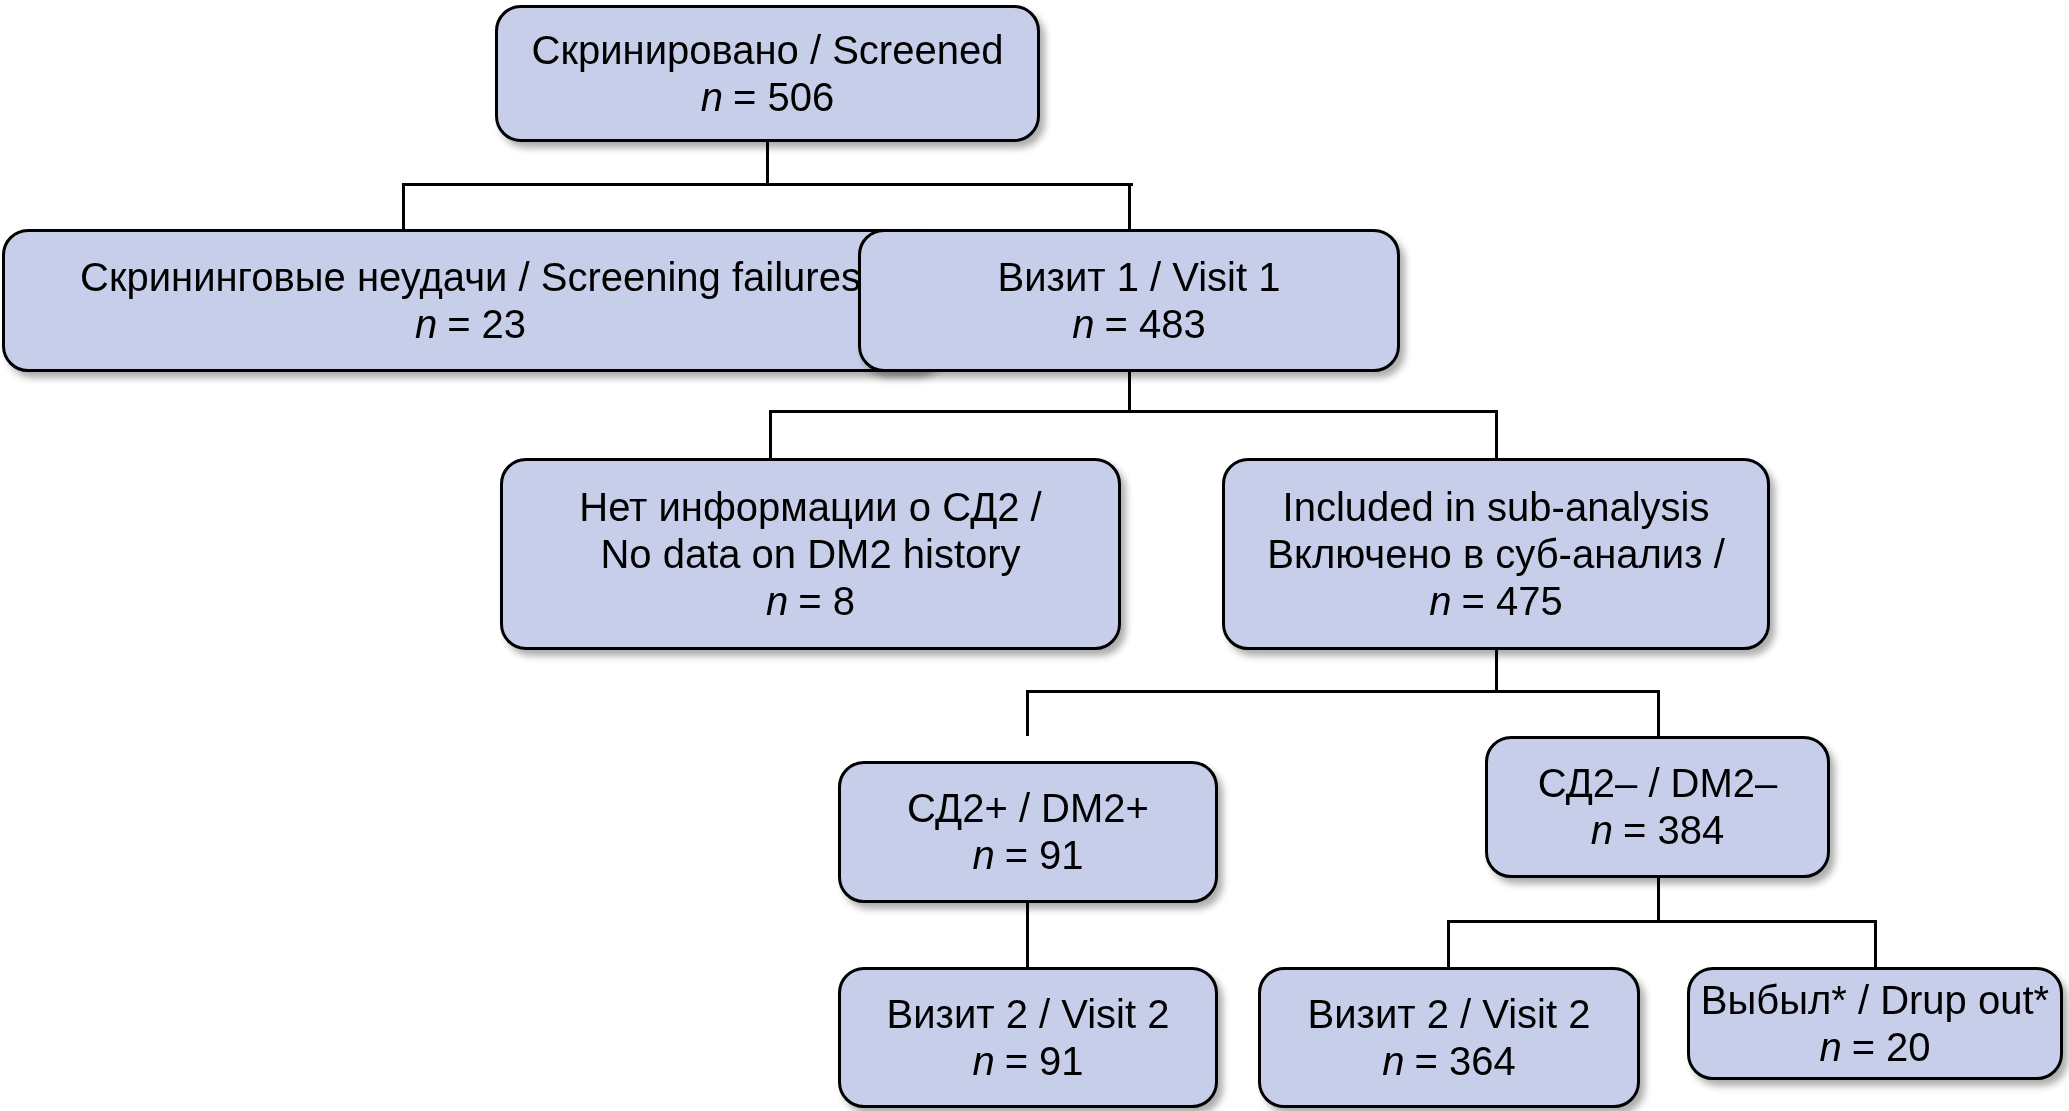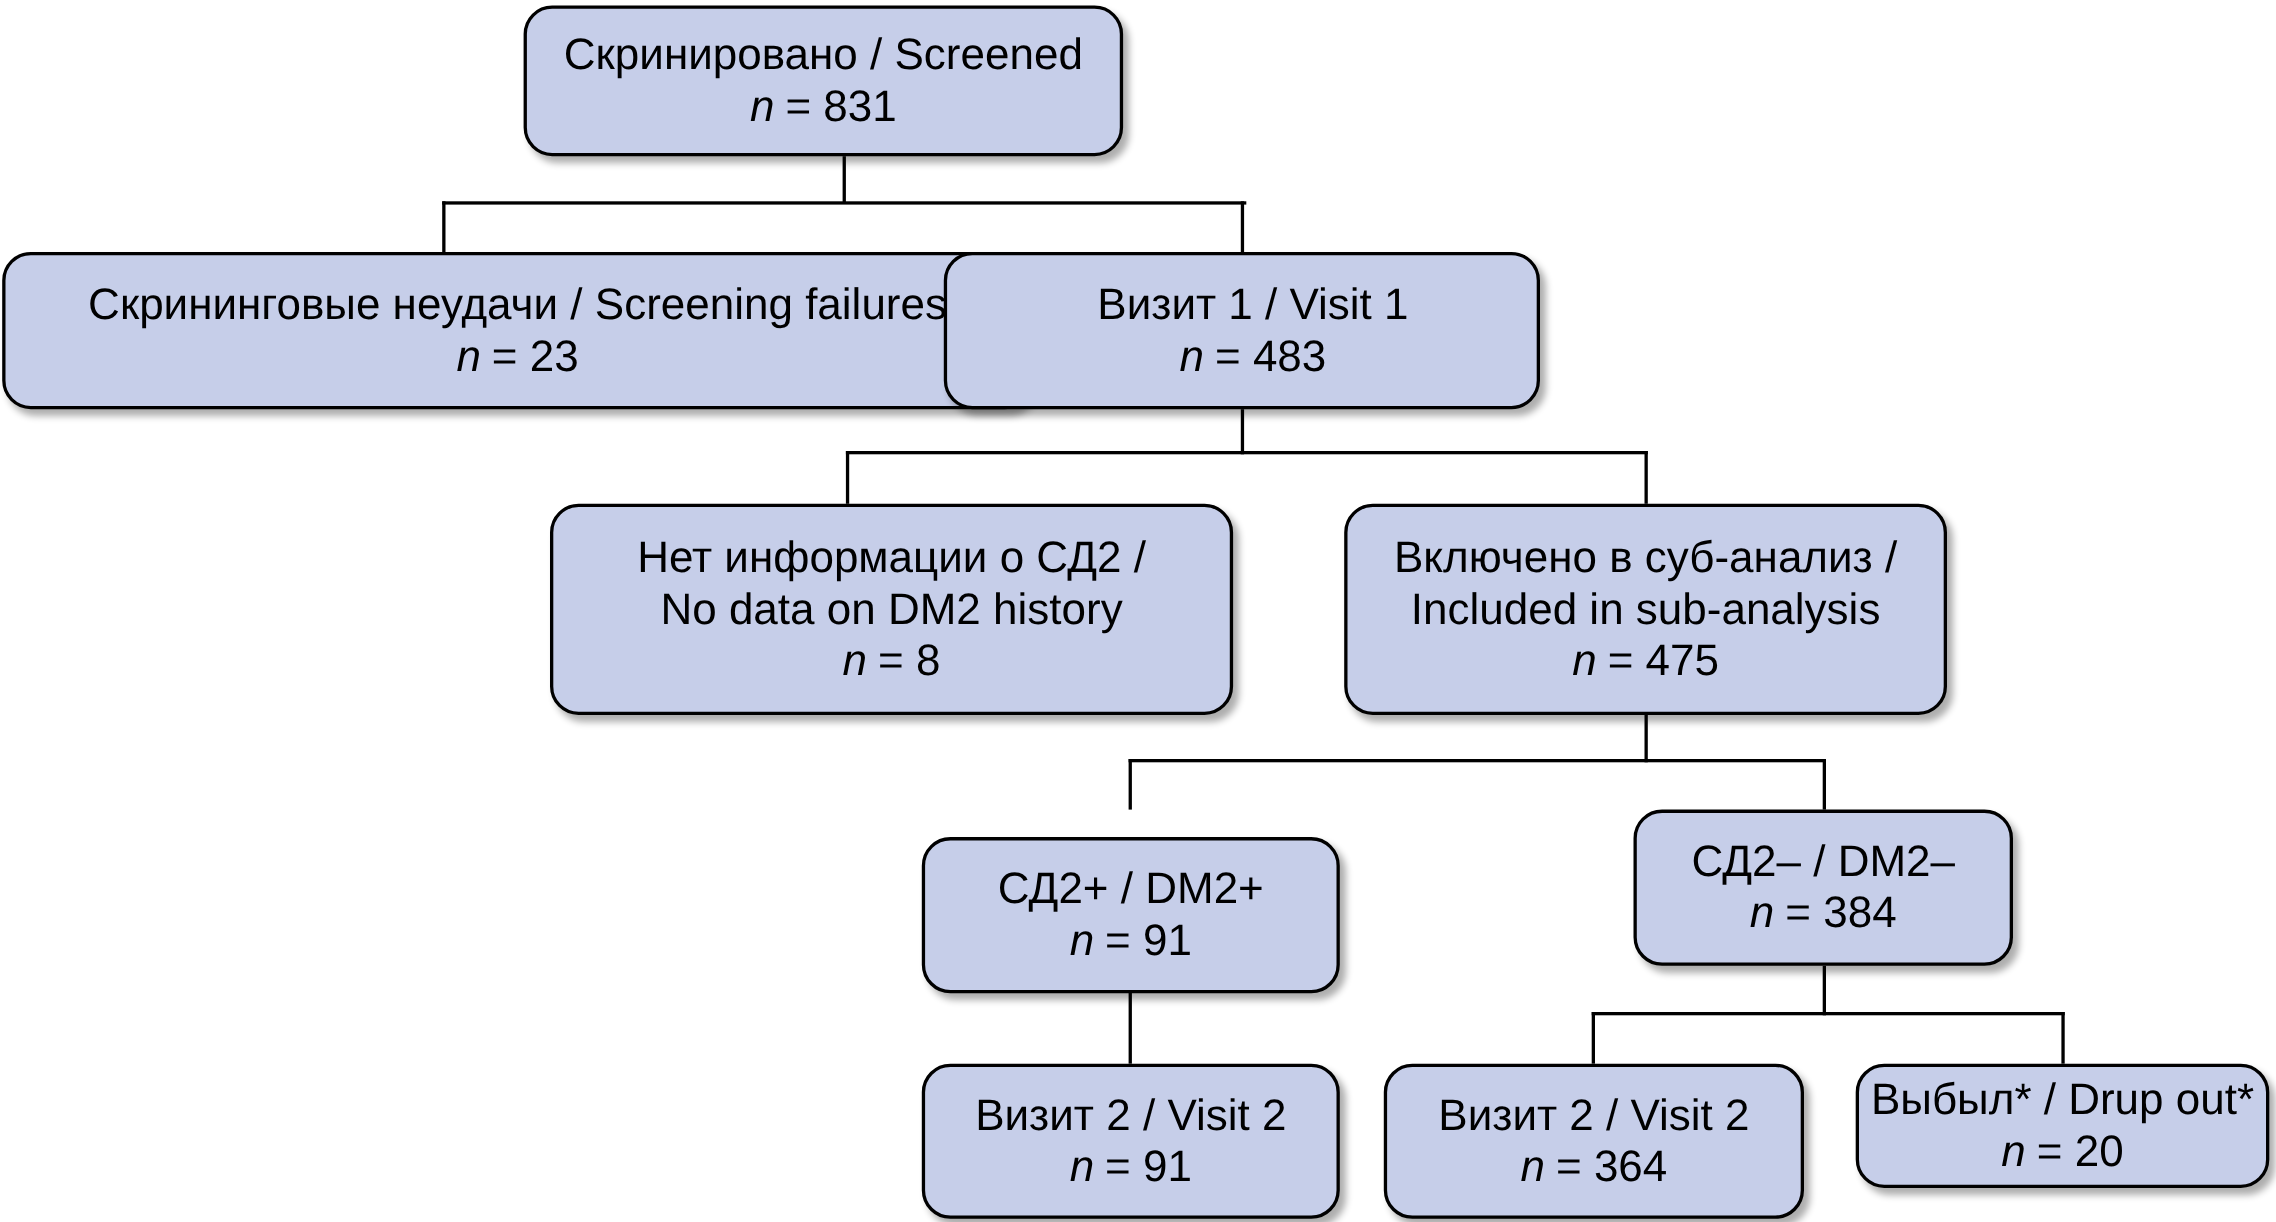--- a/index.html
+++ b/index.html
@@ -60,44 +60,44 @@
   <div class="line" style="left:1026px;top:690px;width:3px;height:46px;"></div>
   <div class="line" style="left:1657px;top:690px;width:3px;height:46px;"></div>
 
   <div class="line" style="left:1026px;top:878px;width:3px;height:89px;"></div>
 
   <div class="line" style="left:1657px;top:878px;width:3px;height:45px;"></div>
   <div class="line" style="left:1447px;top:920px;width:430px;height:3px;"></div>
   <div class="line" style="left:1447px;top:920px;width:3px;height:47px;"></div>
   <div class="line" style="left:1874px;top:920px;width:3px;height:47px;"></div>
 
-  <div class="node" style="left:476px;top:5px;width:545px;height:137px;">
+  <div class="node" style="left:495px;top:5px;width:545px;height:137px;">
     <div class="lbl">Скринировано / Screened</div>
-    <div class="nline"><span class="nsym">n</span><span class="nval">= 831</span></div>
+    <div class="nline"><span class="nsym">n</span><span class="nval">= 506</span></div>
   </div>
 
   <div class="node" style="left:2px;top:229px;width:937px;height:143px;">
     <div class="lbl">Скрининговые неудачи / Screening failures</div>
     <div class="nline"><span class="nsym">n</span><span class="nval">= 23</span></div>
   </div>
 
   <div class="node" style="left:858px;top:229px;width:542px;height:143px;padding-left:20px;">
     <div class="lbl">Визит 1 / Visit 1</div>
     <div class="nline"><span class="nsym">n</span><span class="nval">= 483</span></div>
   </div>
 
   <div class="node" style="left:500px;top:458px;width:621px;height:192px;">
     <div class="lbl">Нет информации о СД2 /</div>
     <div class="lbl">No data on DM2 history</div>
     <div class="nline"><span class="nsym">n</span><span class="nval">= 8</span></div>
   </div>
 
   <div class="node" style="left:1222px;top:458px;width:548px;height:192px;">
+    <div class="lbl">Included in sub-analysis</div>
     <div class="lbl">Включено в суб-анализ /</div>
-    <div class="lbl">Included in sub-analysis</div>
     <div class="nline"><span class="nsym">n</span><span class="nval">= 475</span></div>
   </div>
 
   <div class="node" style="left:838px;top:761px;width:380px;height:142px;">
     <div class="lbl">СД2+ / DM2+</div>
     <div class="nline"><span class="nsym">n</span><span class="nval">= 91</span></div>
   </div>
 
   <div class="node" style="left:1485px;top:736px;width:345px;height:142px;">
     <div class="lbl">СД2– / DM2–</div>

